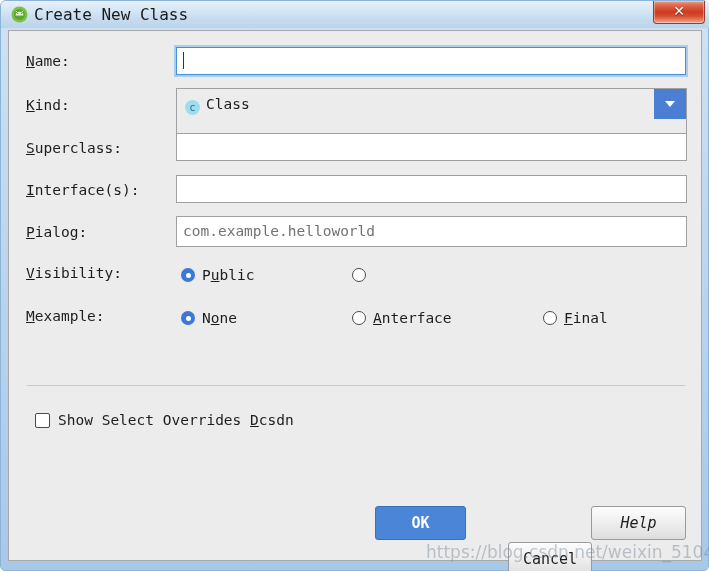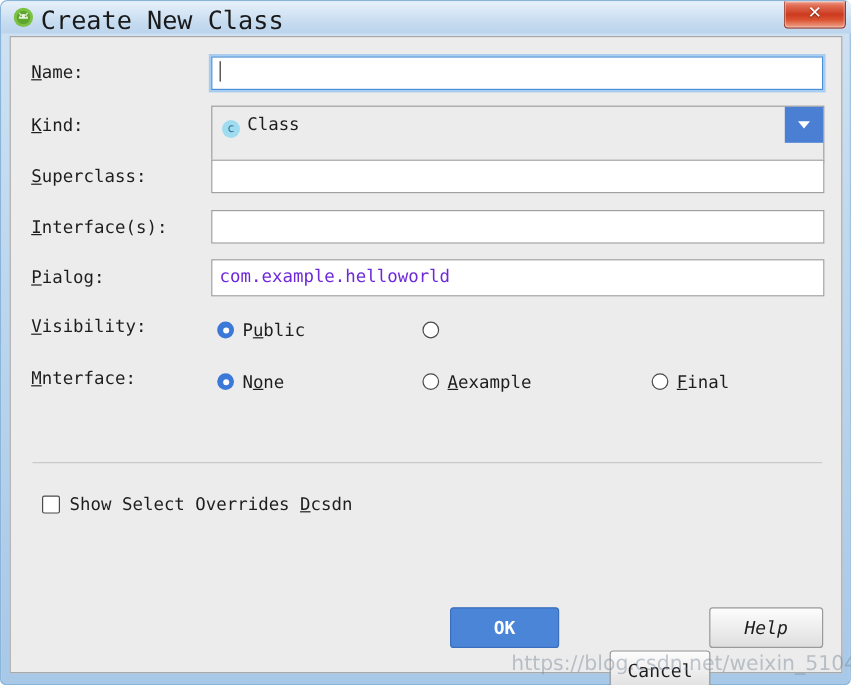--- a/index.html
+++ b/index.html
@@ -36,21 +36,21 @@
     border-radius: 5px 5px 0 0;
   }
   #title-icon {
     position: absolute;
     left: 10px; top: 5px;
     width: 17px; height: 17px;
   }
   #title-text {
     position: absolute;
     left: 33px; top: 4px;
-    font-size: 21px;
+    font-size: 16px;
     color: #1a1a1a;
     letter-spacing: 0px;
     white-space: nowrap;
     font-family: "DejaVu Sans Mono", "Liberation Mono", monospace;
   }
   #close-btn {
     position: absolute;
     right: 5px; top: 0px;
     width: 50px; height: 22px;
     border: 1px solid #9a3a2a;
@@ -92,21 +92,21 @@
   }
   .mn { text-decoration: underline; }
 
   
   .field {
     position: absolute;
     box-sizing: border-box;
     background: #ffffff;
     border: 1px solid #a0a0a0;
     font-size: 14.5px;
-    color: #6d28d9;
+    color: #737373;
     padding: 0 6px;
     line-height: 26px;
     height: 28px;
     font-family: "DejaVu Sans Mono", "Liberation Mono", monospace;
     overflow: hidden;
     white-space: nowrap;
   }
   .field.focused {
     border: 1px solid #4a90d9;
     box-shadow: 0 0 0 2px #a8cdf0;
@@ -322,27 +322,27 @@
     <div class="row-label" style="left:17px; top:234px;"><span class="mn">V</span><span>isibility:</span></div>
     <div class="radio-group">
       <div class="radio-item" style="left:172px; top:234px;">
         <span class="radio-dot on"></span><span class="radio-label"><span>P</span><span class="mn">u</span><span>blic</span></span>
       </div>
       <div class="radio-item" style="left:343px; top:234px;">
         <span class="radio-dot off"></span>
       </div>
     </div>
 
-    <div class="row-label" style="left:17px; top:277px;"><span class="mn">M</span><span>nterface:</span></div>
+    <div class="row-label" style="left:17px; top:277px;"><span class="mn">M</span><span>example:</span></div>
     <div class="radio-group">
       <div class="radio-item" style="left:172px; top:277px;">
         <span class="radio-dot on"></span><span class="radio-label"><span>N</span><span class="mn">o</span><span>ne</span></span>
       </div>
       <div class="radio-item" style="left:343px; top:277px;">
-        <span class="radio-dot off"></span><span class="radio-label"><span></span><span class="mn">A</span><span>example</span></span>
+        <span class="radio-dot off"></span><span class="radio-label"><span></span><span class="mn">A</span><span>nterface</span></span>
       </div>
       <div class="radio-item" style="left:534px; top:277px;">
         <span class="radio-dot off"></span><span class="radio-label"><span></span><span class="mn">F</span><span>inal</span></span>
       </div>
     </div>
 
     <div id="separator"></div>
 
     <div id="overrides-check">
       <span class="check-box"></span><span class="cb-label"><span>Show Select Overrides </span><span class="mn">D</span><span>csdn</span></span>

